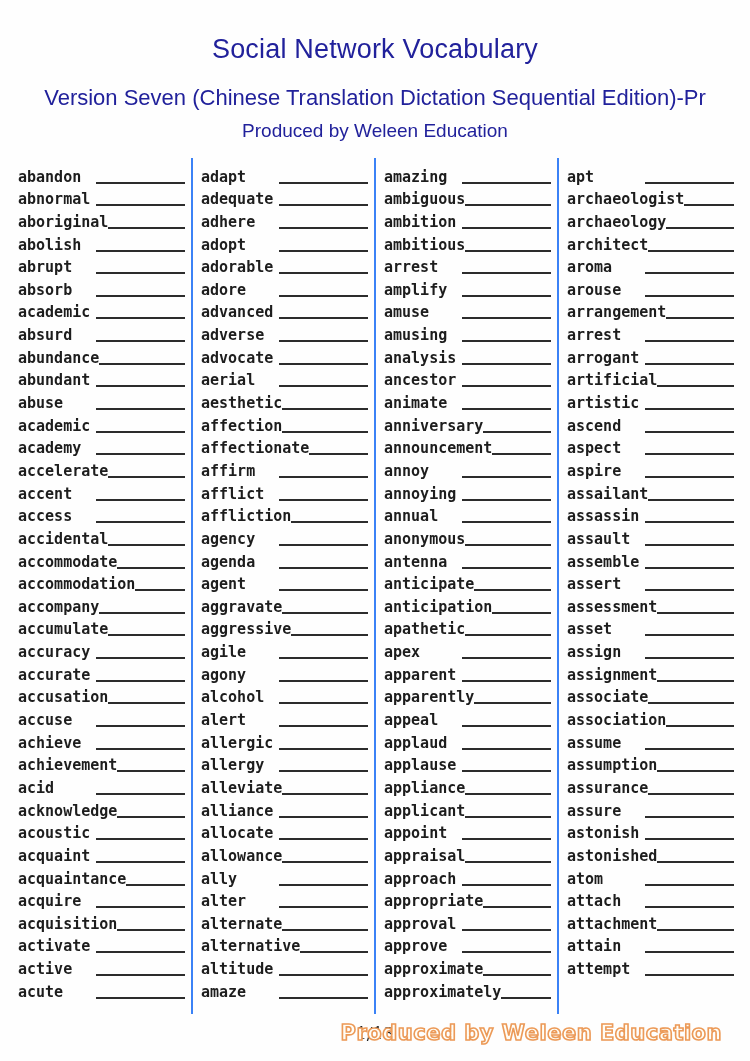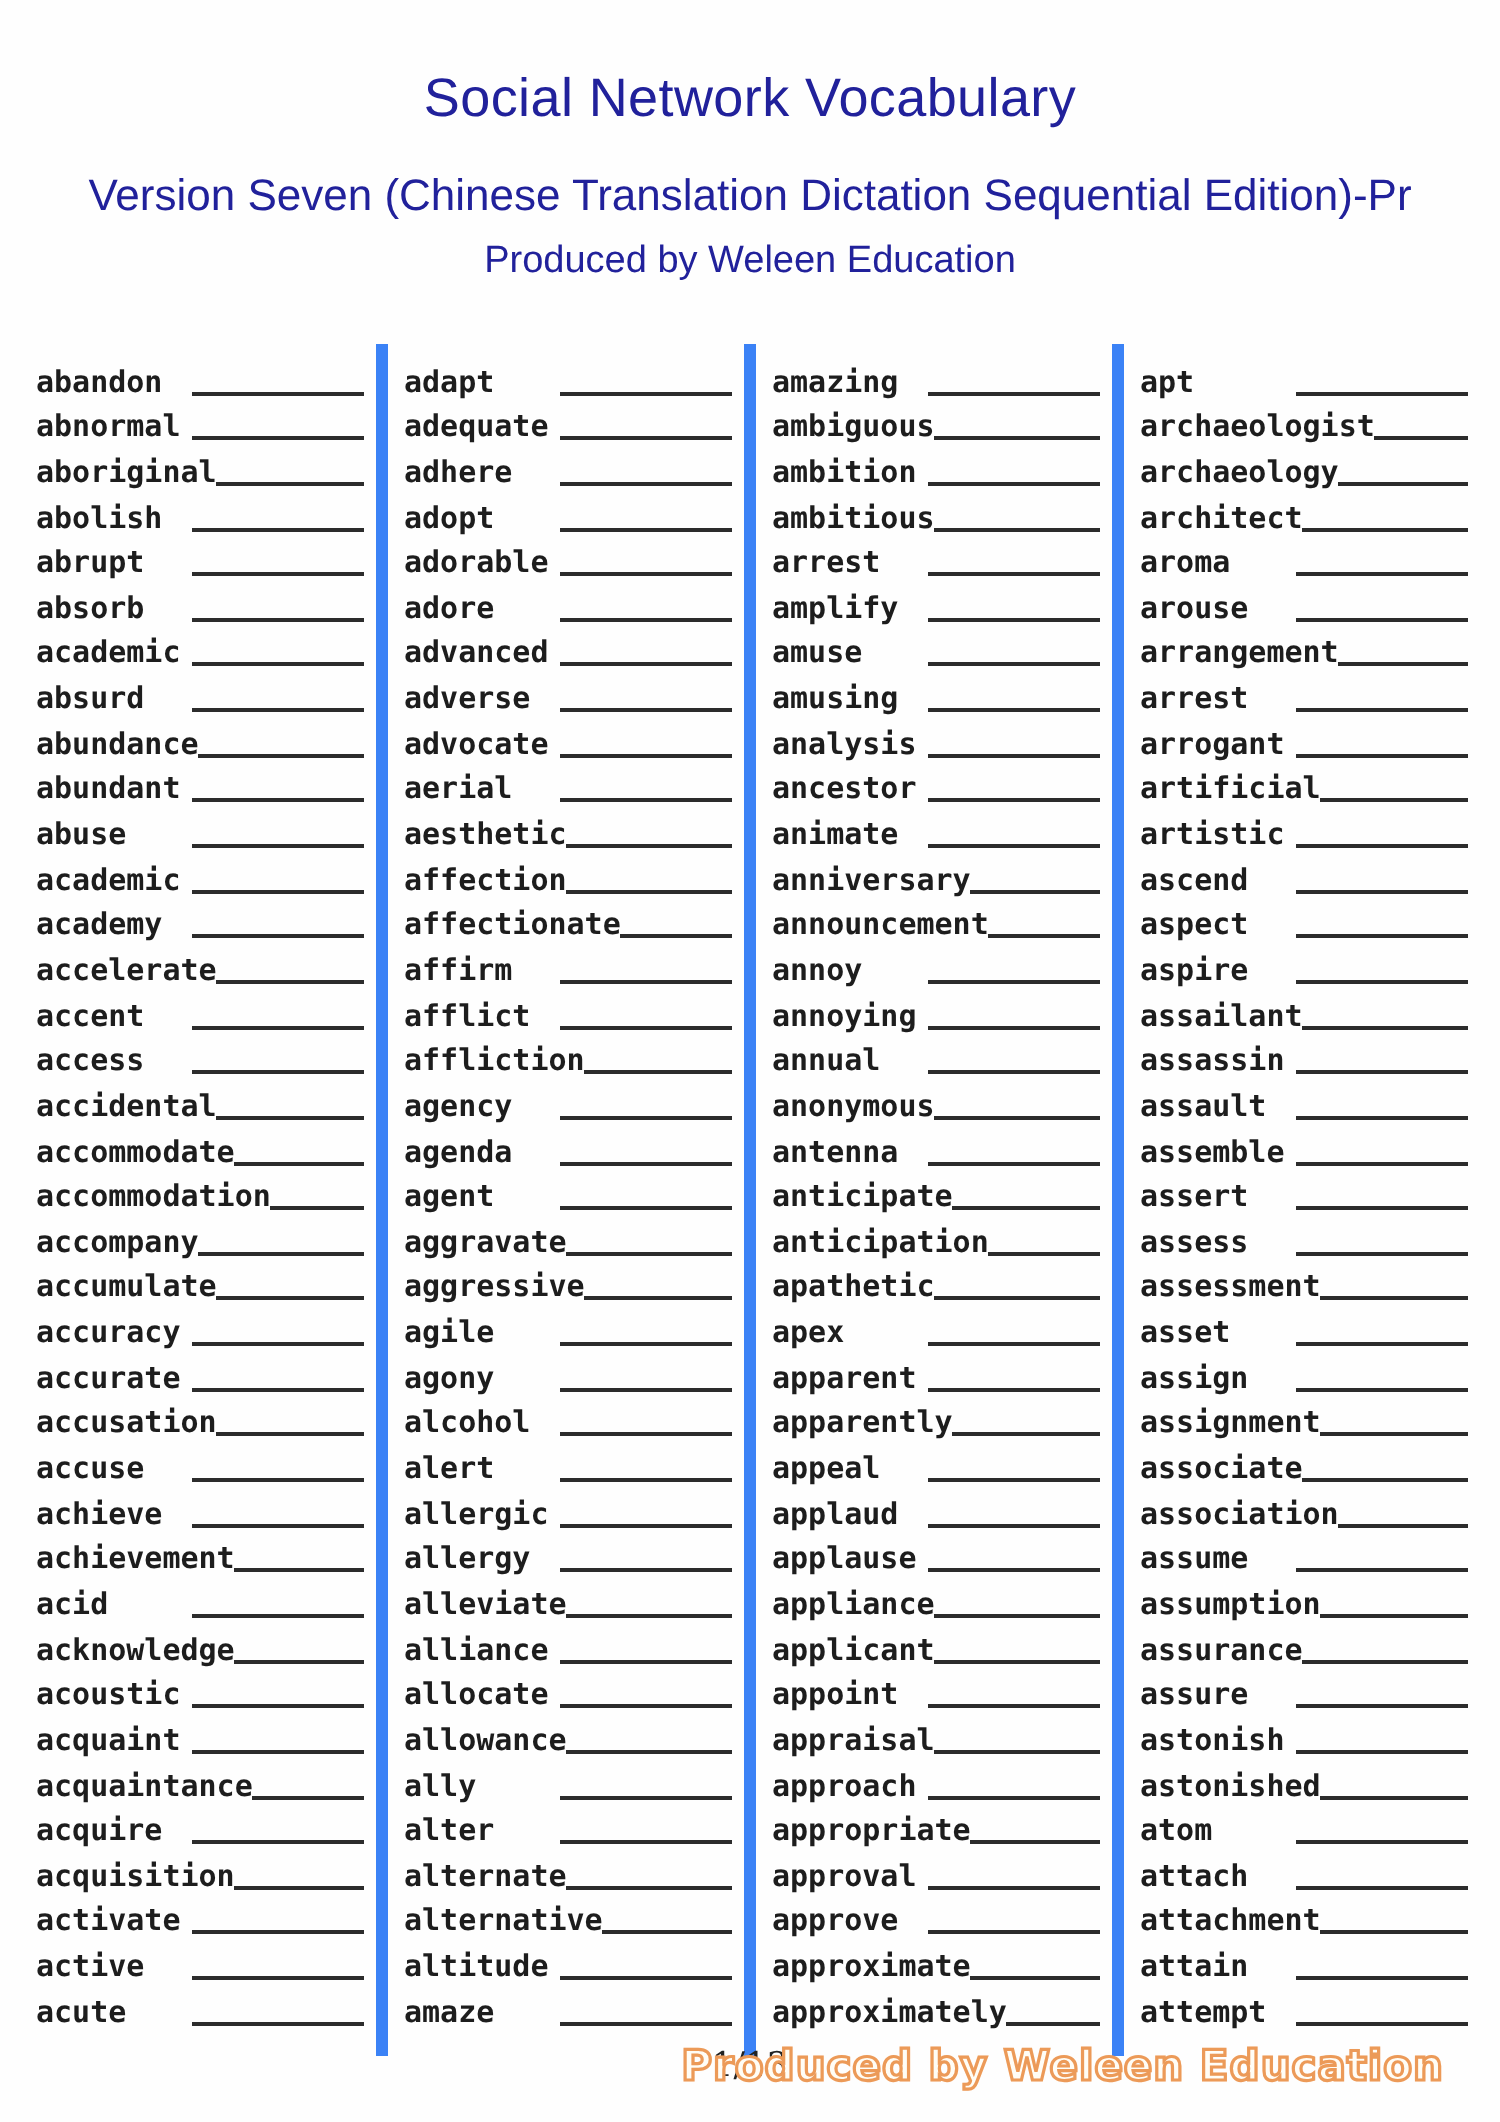--- a/index.html
+++ b/index.html
@@ -7,29 +7,29 @@
   .page {
     position:relative; width:750px; height:1061px;
     background:#fefefe; overflow:hidden;
   }
   .header { padding-top:34px; text-align:center; color:#21219b; }
   .title   { font-size:27px; font-weight:500; letter-spacing:0.2px; }
   .subtitle{ font-size:22px; margin-top:20px; }
   .producer{ font-size:19px; margin-top:9px; }
 
   .grid {
-    position:absolute; top:172px; left:10px; width:730px; height:856px;
+    position:absolute; top:158px; left:10px; width:730px; height:856px;
     display:flex;
     justify-content:space-between;
   }
   .col {
     flex:1 1 0; min-width:0; padding:6px 0 0 8px;
     display:flex; flex-direction:column;
   }
-  .col + .col { border-left:6px solid #3b82f6; }
+  .col + .col { border-left:2px solid #3b82f6; }
   .row { height:22.65px; flex:none; display:flex; align-items:flex-end; }
   .word {
     font-family:"DejaVu Sans Mono", monospace;
     font-size:15px; font-weight:600; color:#1d1d1d;
     line-height:20px; min-width:78px; white-space:pre;
   }
   .blank {
     flex:1 1 auto; border-bottom:2px solid #2c2c2c;
     margin:0 6px 3px 0; min-width:30px;
   }
@@ -579,24 +579,20 @@
         </div>
         <div class="row">
           <span class="word">assemble</span>
           <span class="blank"></span>
         </div>
         <div class="row">
           <span class="word">assert</span>
           <span class="blank"></span>
         </div>
         <div class="row">
-          <span class="word">assess</span>
-          <span class="blank"></span>
-        </div>
-        <div class="row">
           <span class="word">assessment</span>
           <span class="blank"></span>
         </div>
         <div class="row">
           <span class="word">asset</span>
           <span class="blank"></span>
         </div>
         <div class="row">
           <span class="word">assign</span>
           <span class="blank"></span>

